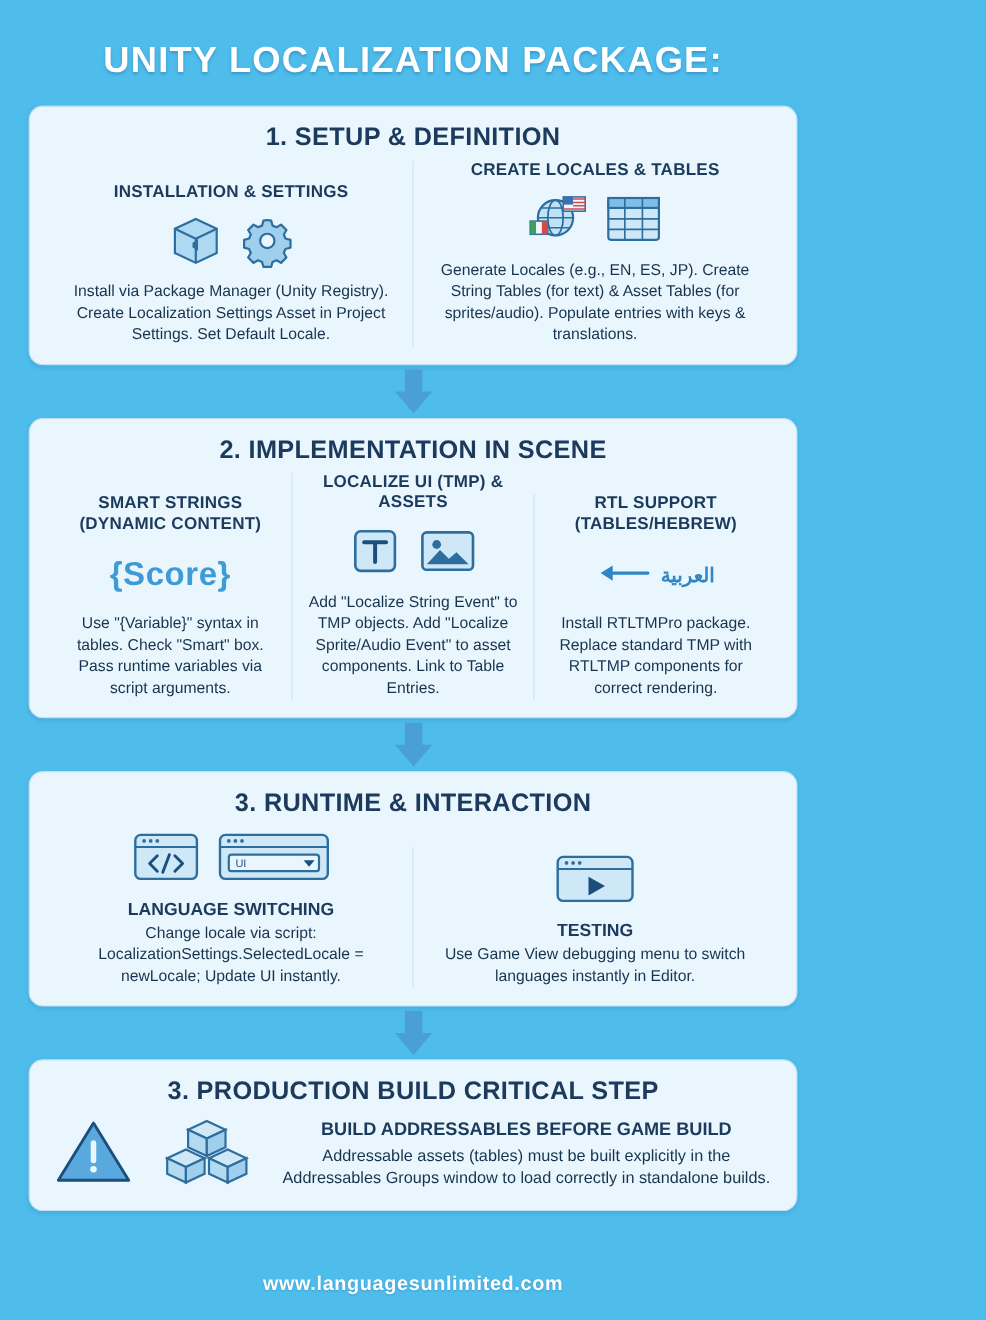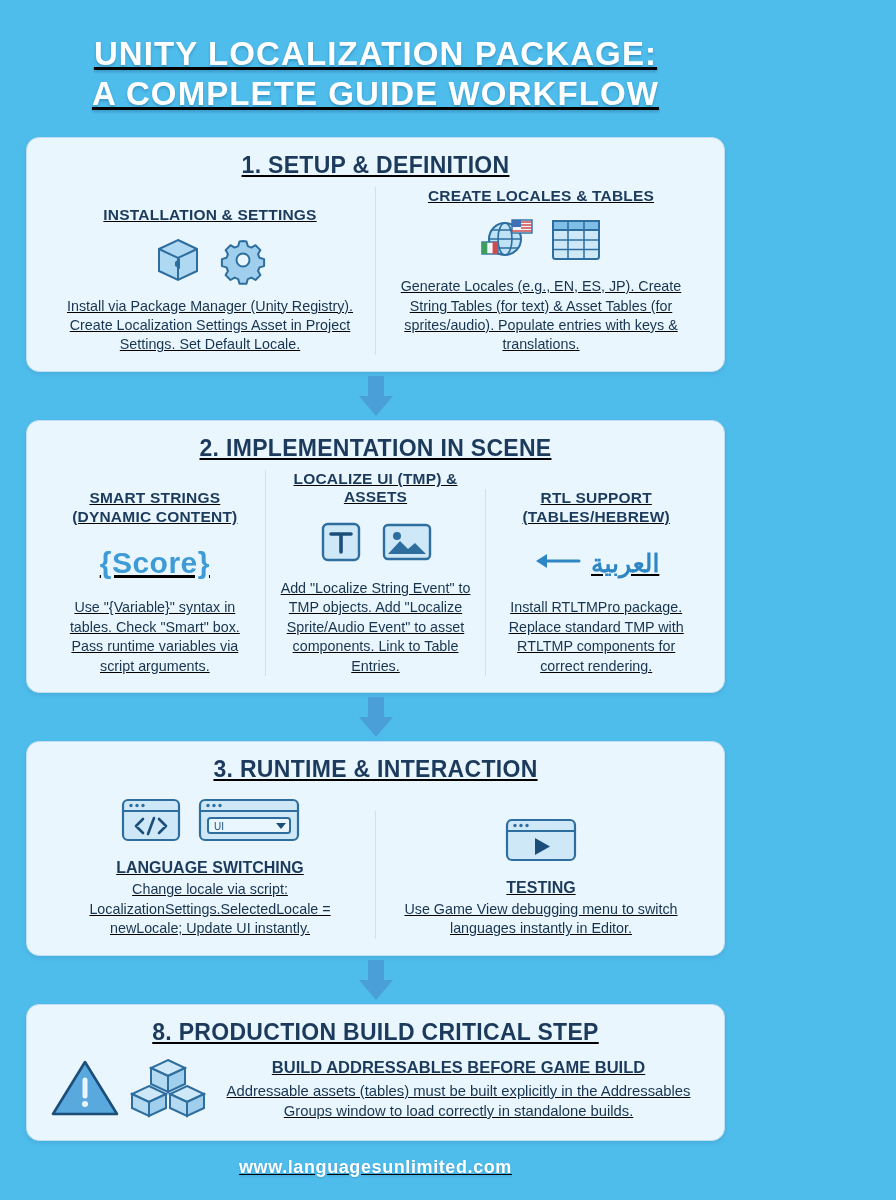--- a/index.html
+++ b/index.html
@@ -9,21 +9,20 @@
     height: 1200px;
     background: #4FBDEC;
     font-family: "Liberation Sans", sans-serif;
     overflow: hidden;
   }
   .page {
     width: 751px;
     height: 1200px;
     position: relative;
     padding: 0 26px;
-    text-decoration: underline;
   }
 
   
   .title-block {
     text-align: center;
     padding-top: 34px;
   }
   .title-line {
     font-size: 33px;
     font-weight: bold;
@@ -119,69 +118,69 @@
     font-weight: bold;
     color: #1B3A5C;
     margin: 6px 0 3px 0;
   }
   .s3-body { font-size: 14.3px; color: #17344F; line-height: 1.36; }
 
   
   .s4-row {
     display: flex;
     align-items: center;
-    gap: 8px;
+    gap: 28px;
     padding: 2px 4px 0 4px;
   }
   .s4-text { flex: 1; text-align: center; }
   .s4-head {
     font-size: 16.5px;
     font-weight: bold;
     color: #1B3A5C;
     margin-bottom: 4px;
   }
   .s4-body { font-size: 14.8px; color: #17344F; line-height: 1.38; }
 
   
   .footer {
     text-align: center;
     color: #ffffff;
     font-size: 18px;
     font-weight: bold;
     letter-spacing: 0.6px;
     padding-top: 16px;
     text-shadow: 0 1px 2px rgba(0,60,110,0.25);
+    margin-top: 40px;
   }
 
   
   .smart-badge {
     font-size: 30px;
     font-weight: bold;
     color: #3E9BD6;
     letter-spacing: 0.5px;
   }
   .rtl-row {
     display: flex;
     align-items: center;
     justify-content: center;
     gap: 10px;
-    font-size: 25px;
+    font-size: 18px;
     color: #2E86C4;
     font-weight: bold;
     direction: rtl;
   }
 </style>
 </head>
 <body>
 
 <div class="page">
 
   <div class="title-block">
     <div class="title-line">UNITY LOCALIZATION PACKAGE:</div>
-    <div class="title-line">A COMPLETE GUIDE WORKFLOW</div>
   </div>
 
   <div class="card" style="margin-top:22px;">
     <div class="card-title">1. SETUP &amp; DEFINITION</div>
     <div class="cols">
       <div class="col">
         <div class="col-head">INSTALLATION &amp; SETTINGS</div>
         <div class="icon-row">
           <span>
             <svg width="52" height="52" viewBox="0 0 52 52">
@@ -341,21 +340,21 @@
   </div>
 
   <div class="arrow-wrap">
     <div class="arrow">
         <div class="shaft"></div>
         <div class="head"></div>
       </div>
   </div>
 
   <div class="card">
-    <div class="card-title">8. PRODUCTION BUILD CRITICAL STEP</div>
+    <div class="card-title">3. PRODUCTION BUILD CRITICAL STEP</div>
     <div class="s4-row">
       <span>
         <svg width="72" height="64" viewBox="0 0 72 64">
           <path d="M36 6 L68 58 H4 Z" fill="#59A9DE" stroke="#1B4E7A" stroke-width="2.6" stroke-linejoin="round"></path>
           <path d="M36 24 v16" stroke="#EAF6FD" stroke-width="5" stroke-linecap="round"></path>
           <circle cx="36" cy="48" r="3" fill="#EAF6FD"></circle>
         </svg>
       </span>
       <span>
         <svg width="78" height="64" viewBox="0 0 78 64">

